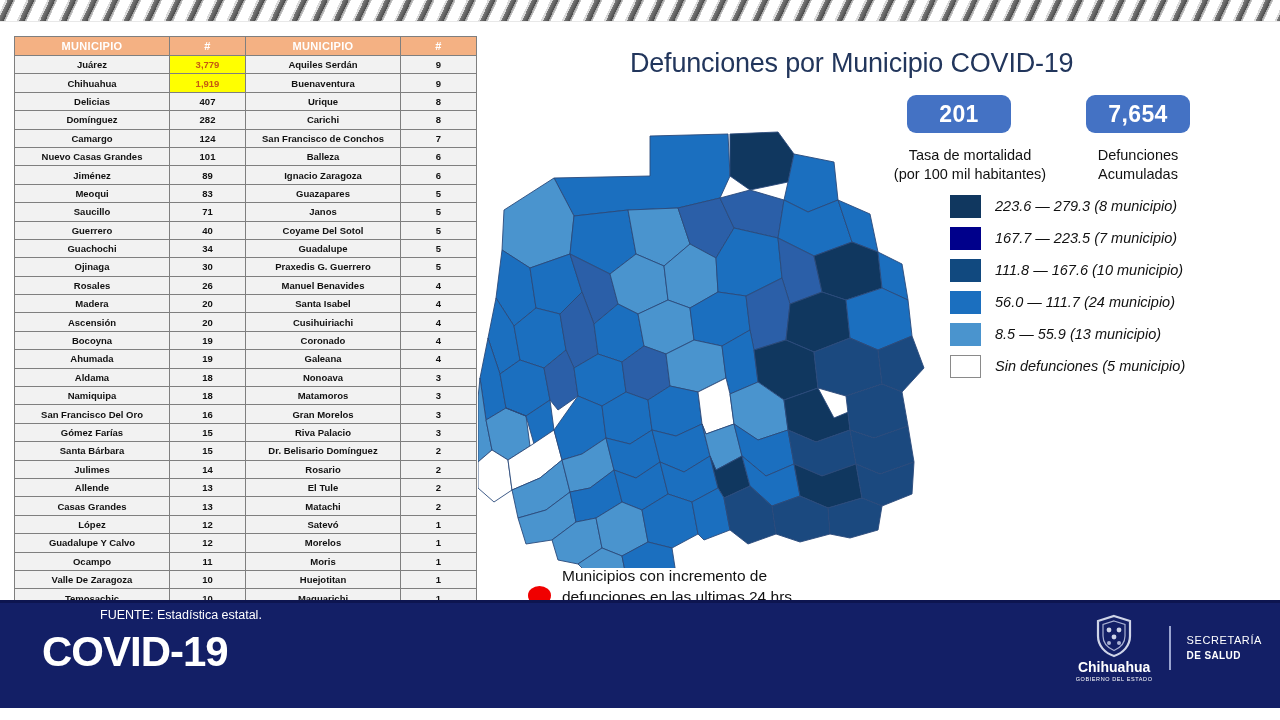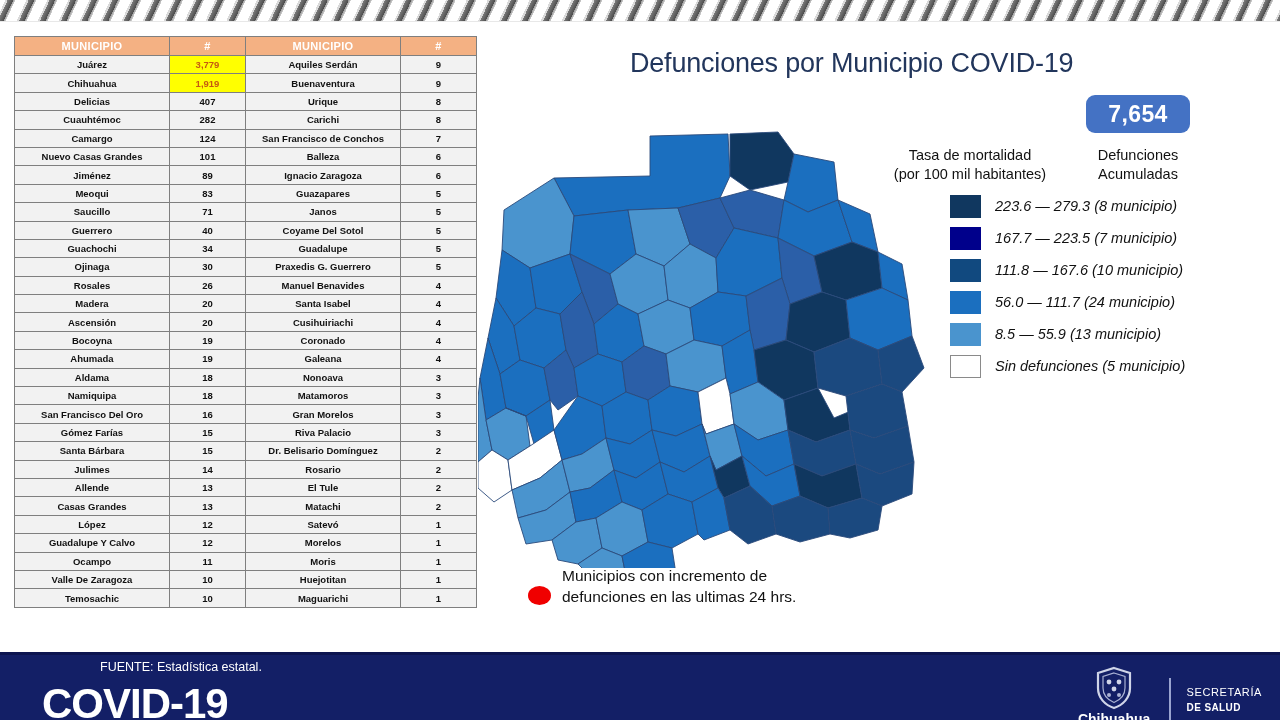--- a/index.html
+++ b/index.html
@@ -97,21 +97,21 @@
   }
   #note-text { font-size:15.5px; line-height:21px; color:#111; white-space:nowrap; }
 
   
   #map-wrap { position:absolute; left:478px; top:78px; width:462px; height:490px; }
   #map-svg { width:100%; height:100%; display:block; }
   #map-svg path { stroke:#2a4a7a; stroke-width:.9; stroke-linejoin:round; }
 
   
   #footer {
-    position:absolute; left:0; bottom:0; width:1280px; height:68px;
+    position:absolute; left:0; bottom:12px; width:1280px; height:108px;
     background:#131f66;
   }
   #footer-top-rule {
     position:absolute; left:0; top:0; width:1280px; height:3px; background:#0d1550;
   }
   #fuente {
     position:absolute; left:100px; top:8px;
     color:#ffffff; font-size:12.5px;
   }
   #brand {
@@ -167,21 +167,21 @@
             <td class="name-cell">Buenaventura</td>
             <td class="num-cell">9</td>
           </tr>
           <tr>
             <td class="name-cell">Delicias</td>
             <td class="num-cell">407</td>
             <td class="name-cell">Urique</td>
             <td class="num-cell">8</td>
           </tr>
           <tr>
-            <td class="name-cell">Cuauhtémoc</td>
+            <td class="name-cell">Domínguez</td>
             <td class="num-cell">282</td>
             <td class="name-cell">Carichi</td>
             <td class="num-cell">8</td>
           </tr>
           <tr>
             <td class="name-cell">Camargo</td>
             <td class="num-cell">124</td>
             <td class="name-cell">San Francisco de Conchos</td>
             <td class="num-cell">7</td>
           </tr>
@@ -425,20 +425,21 @@
       <path d="M214,424 L240,410 L246,420 L252,452 L226,462 L220,456 Z" fill="#1B6FBF"></path>
       <path d="M246,420 L272,408 L294,428 L298,456 L270,466 L252,452 Z" fill="#1B497F"></path>
       <path d="M294,428 L322,418 L350,430 L352,456 L322,464 L298,456 Z" fill="#1B497F"></path>
       <path d="M350,430 L384,420 L404,428 L400,452 L372,460 L352,456 Z" fill="#1B497F"></path>
       <path d="M100,486 L124,470 L144,478 L148,498 L120,506 Z" fill="#4A94CE"></path>
       <path d="M144,478 L170,464 L194,470 L198,496 L172,504 L148,498 Z" fill="#1B6FBF"></path>
     </g>
   </svg>
 </div>
 
+<div id="stat-box-rate" class="stat-box" style="background: rgb(68, 114, 196);">201</div>
 <div id="stat-label-rate" class="stat-label">
   <div>Tasa de mortalidad</div>
   <div>(por 100 mil habitantes)</div>
 </div>
 
 <div id="stat-box-total" class="stat-box" style="background: rgb(68, 114, 196);">7,654</div>
 <div id="stat-label-total" class="stat-label">
   <div>Defunciones</div>
   <div>Acumuladas</div>
 </div>

